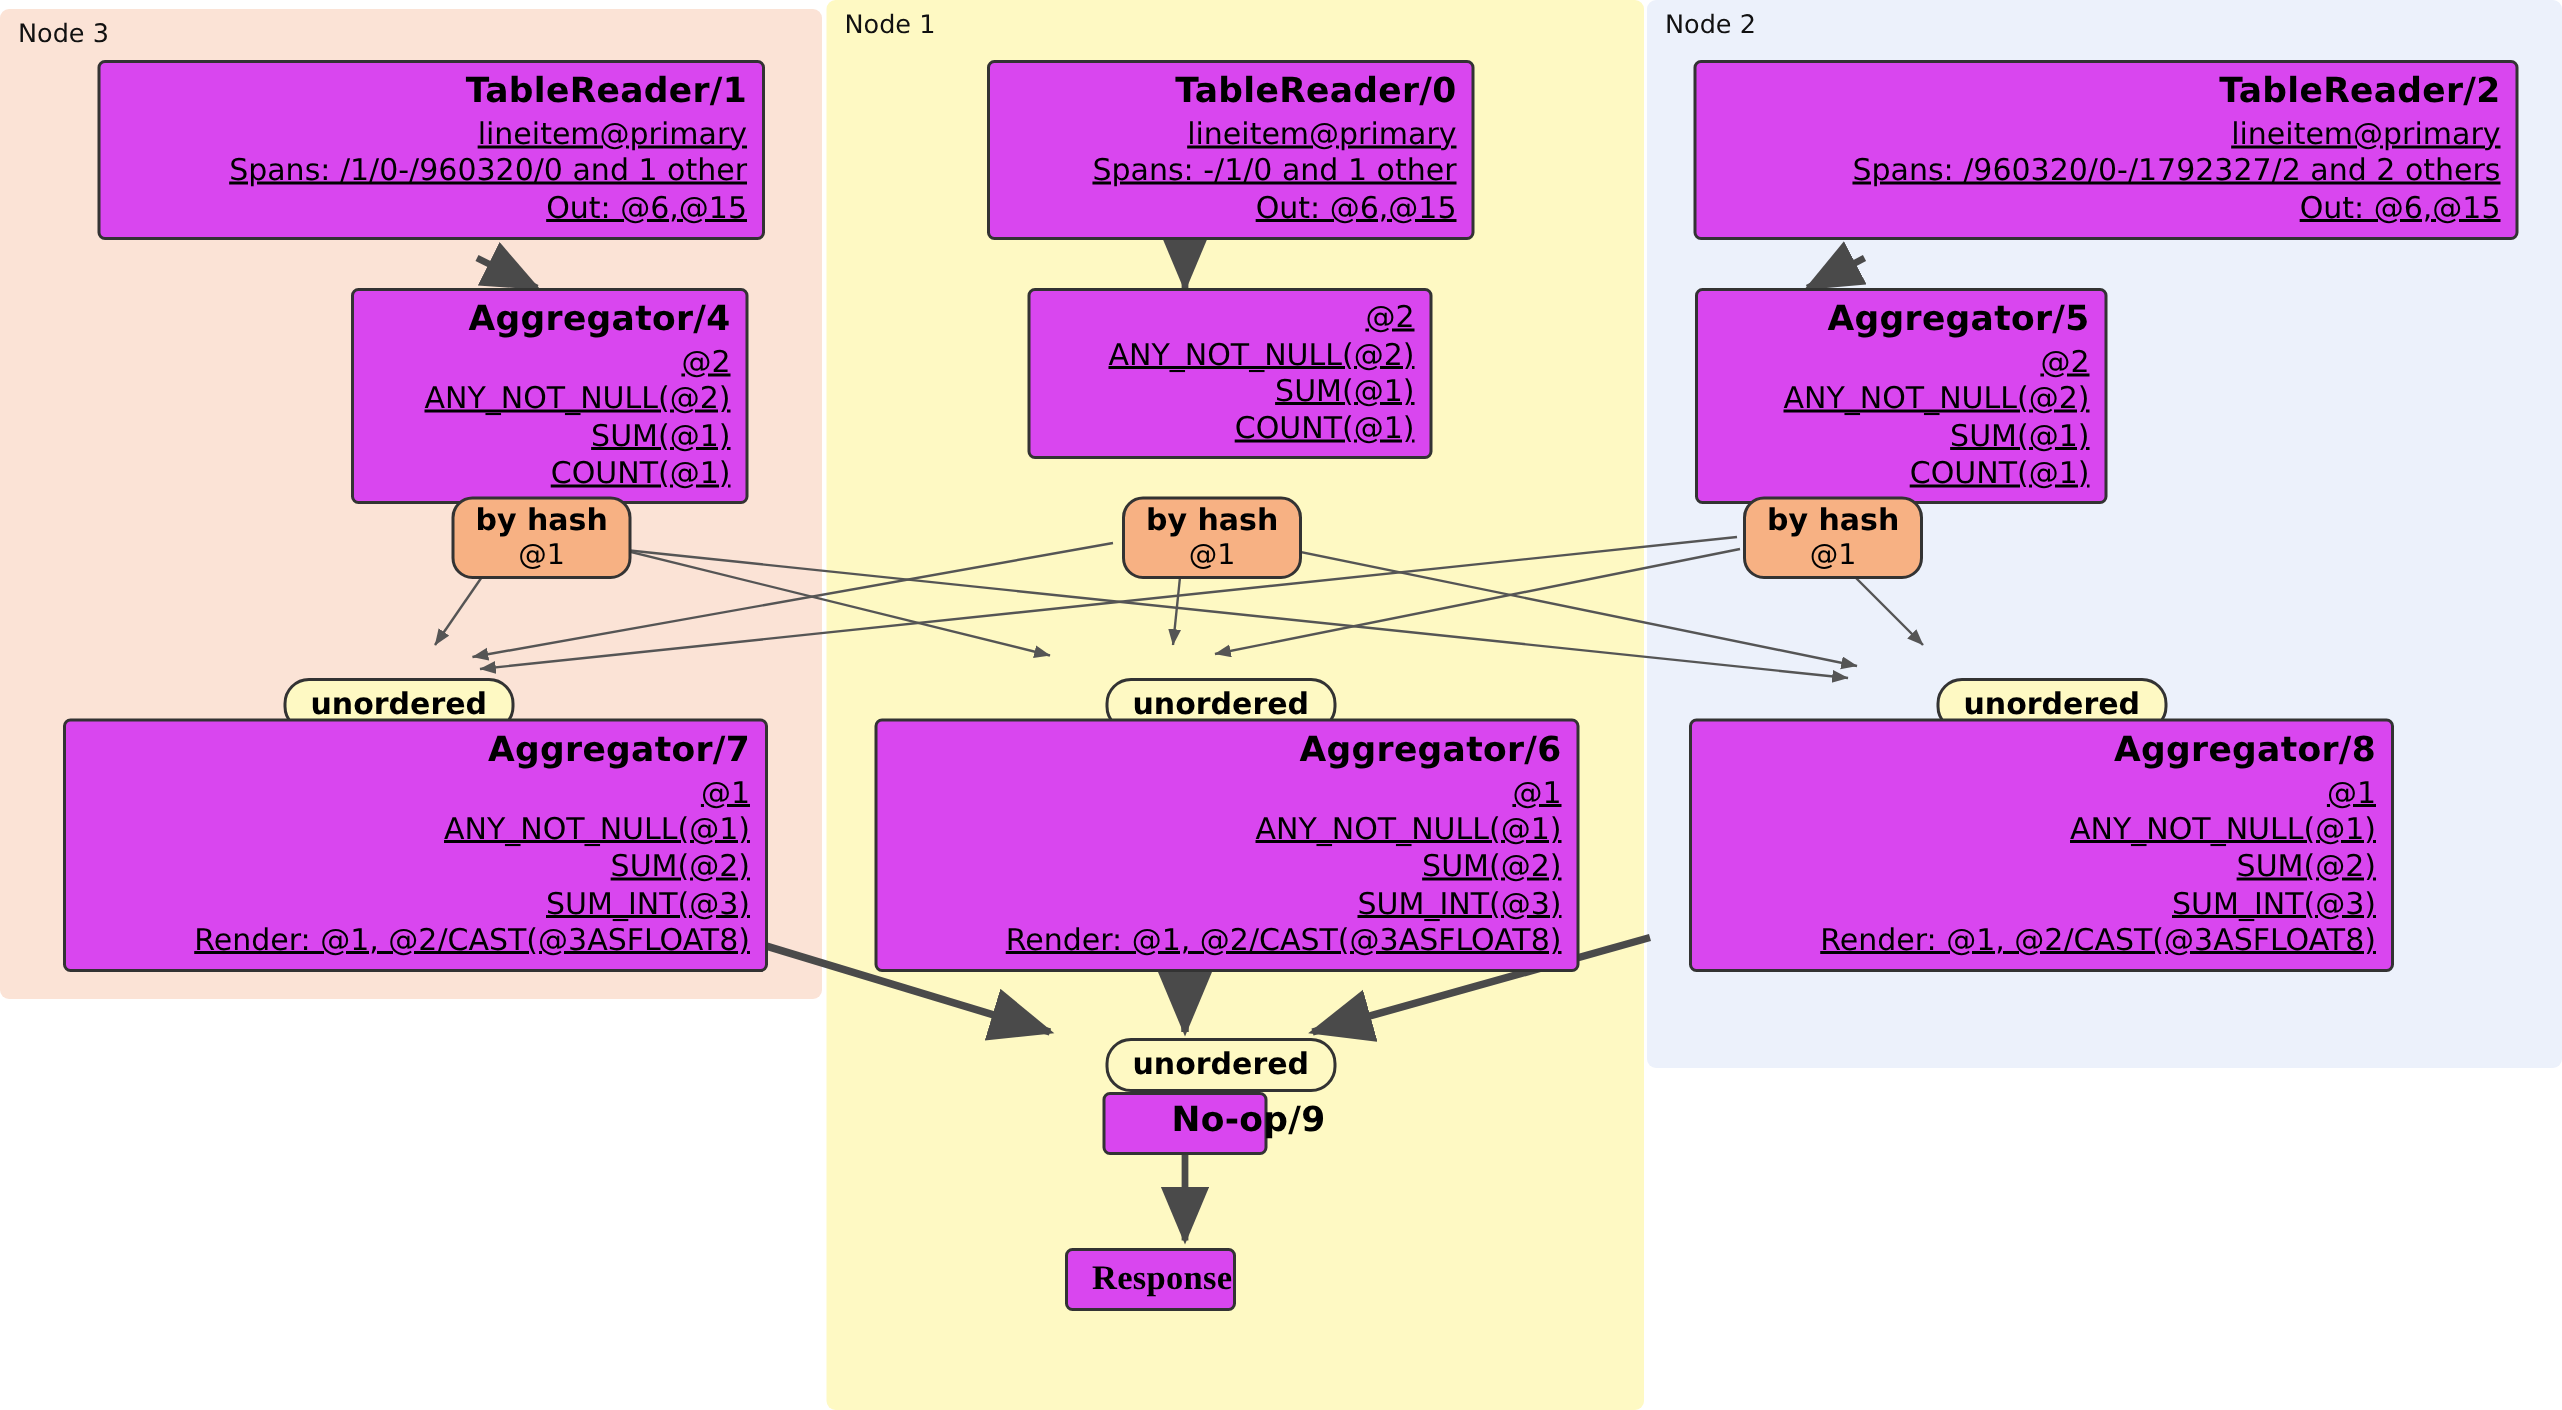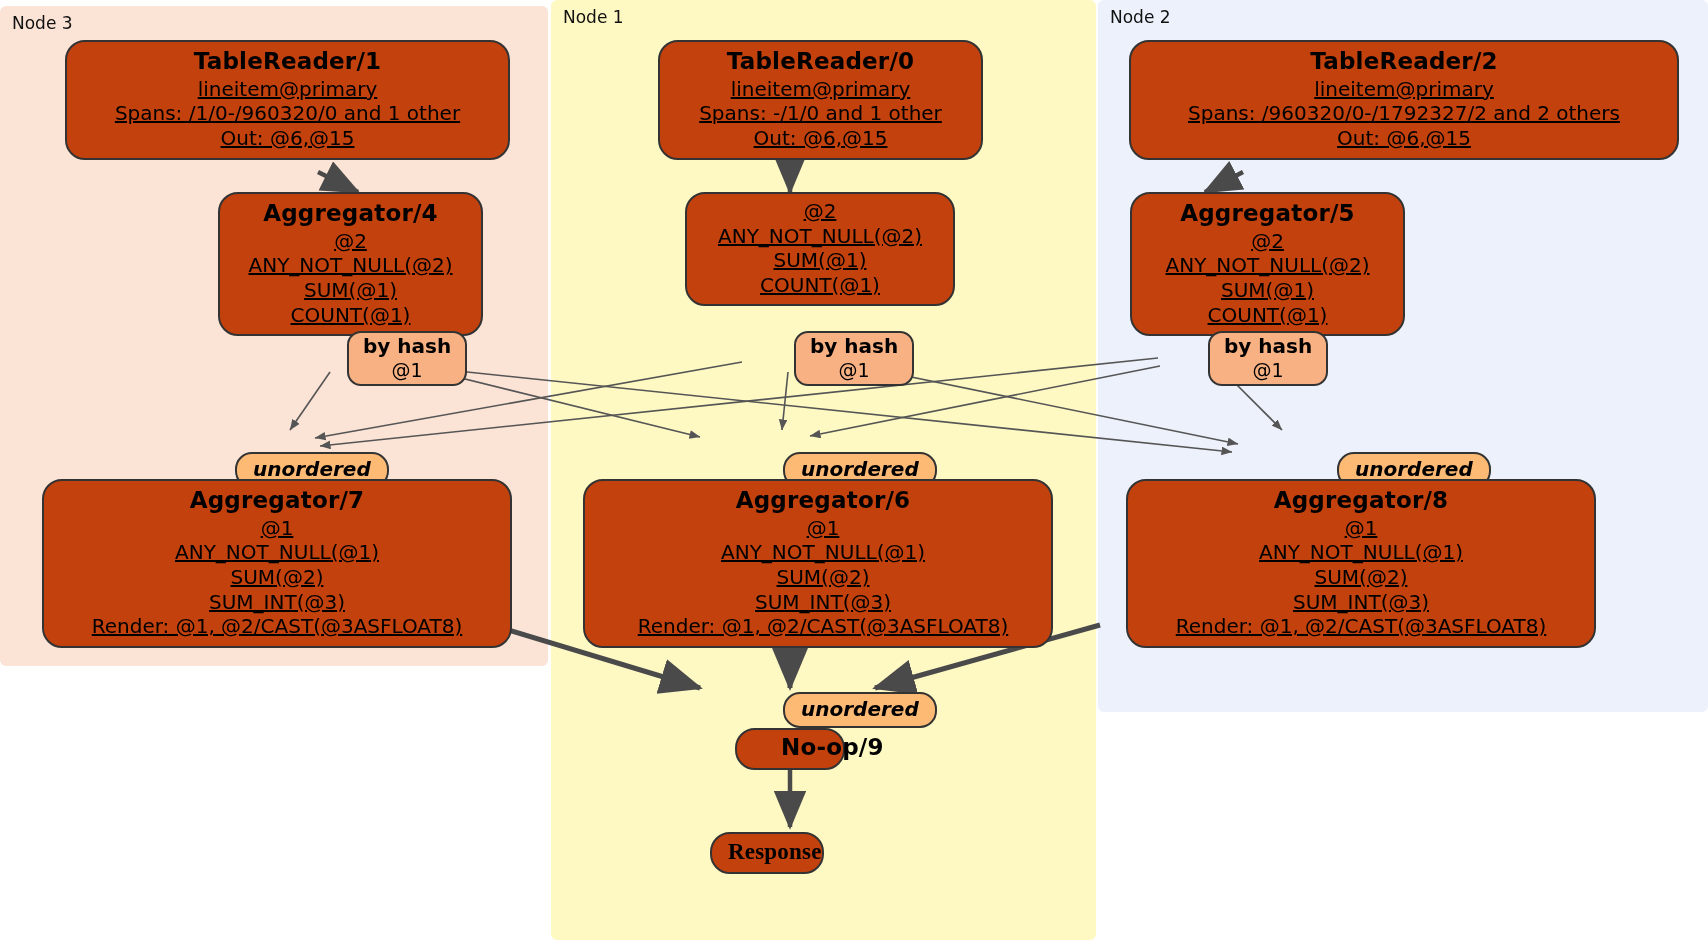--- a/index.html
+++ b/index.html
@@ -39,24 +39,24 @@
     position: absolute;
     left: 0; top: 0;
     width: 1708px; height: 940px;
     pointer-events: none;
   }
 
   
   .box {
     position: absolute;
     box-sizing: border-box;
-    background: #c2410c;
+    background: #d946ef;
     border: 2px solid #333333;
-    border-radius: 20px;
-    text-align: center;
+    border-radius: 5px;
+    text-align: right;
     padding: 5px 10px 7px 10px;
     font-size: 20px;
     line-height: 1.23;
     color: #000000;
     white-space: nowrap;
   }
   .box .ttl {
     font-weight: bold;
     font-size: 23px;
     line-height: 1.3;
@@ -66,38 +66,36 @@
 
   
   .pill {
     position: absolute;
     box-sizing: border-box;
     border: 2px solid #333333;
     border-radius: 16px;
     text-align: center;
     white-space: nowrap;
     color: #000000;
-    margin-left: 46px;
   }
   .pill.hash {
     background: #f7b183;
     border-radius: 14px;
     padding: 2px 14px 3px 14px;
     line-height: 1.18;
   }
   .pill.hash .h-ttl { font-weight: bold; font-size: 20px; }
   .pill.hash .h-sub { font-size: 19px; }
   .pill.unord {
-    background: #fdba74;
+    background: #fef9c3;
     border-radius: 17px;
     padding: 3px 16px 4px 16px;
     font-weight: bold;
     font-size: 20px;
     line-height: 1.25;
-    font-style: italic;
   }
   .box.compact { padding: 3px 16px 5px 16px; }
 </style>
 </head>
 <body>
 
 <div id="stage">
 
   <div class="panel" id="panel-node3">
     <div class="panel-label">Node 3</div>
@@ -145,21 +143,21 @@
     <path d="M 790,745 L 790,827" stroke="#4a4a4a" stroke-width="4.5" fill="none" marker-end="url(#ahT)"></path>
   </svg>
 
   <div class="box" style="left:65px; top:40px; width:445px;">
     <div class="ttl">TableReader/1</div>
     <div class="ln">lineitem@primary</div>
     <div class="ln">Spans: /1/0-/960320/0 and 1 other</div>
     <div class="ln">Out: @6,@15</div>
   </div>
 
-  <div class="box" style="left:218px; top:192px; width:265px;">
+  <div class="box" style="left:234px; top:192px; width:265px;">
     <div class="ttl">Aggregator/4</div>
     <div class="ln">@2</div>
     <div class="ln">ANY_NOT_NULL(@2)</div>
     <div class="ln">SUM(@1)</div>
     <div class="ln">COUNT(@1)</div>
   </div>
 
   <div class="pill hash" style="left:301px; top:331px;">
     <div class="h-ttl">by hash</div>
     <div class="h-sub">@1</div>

